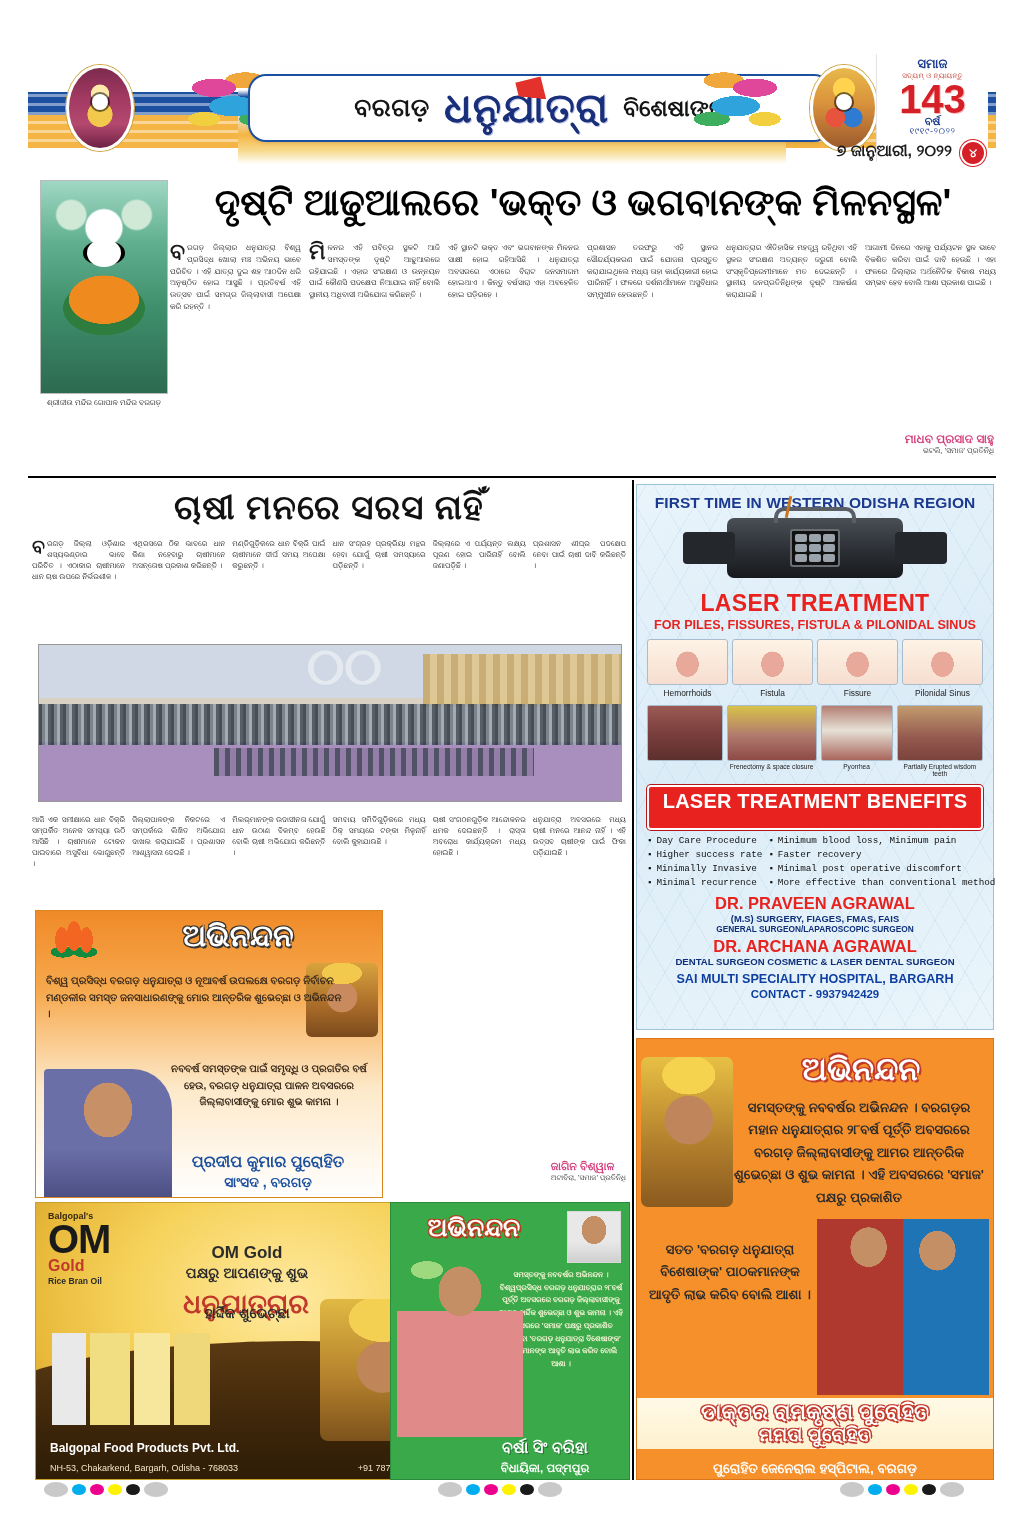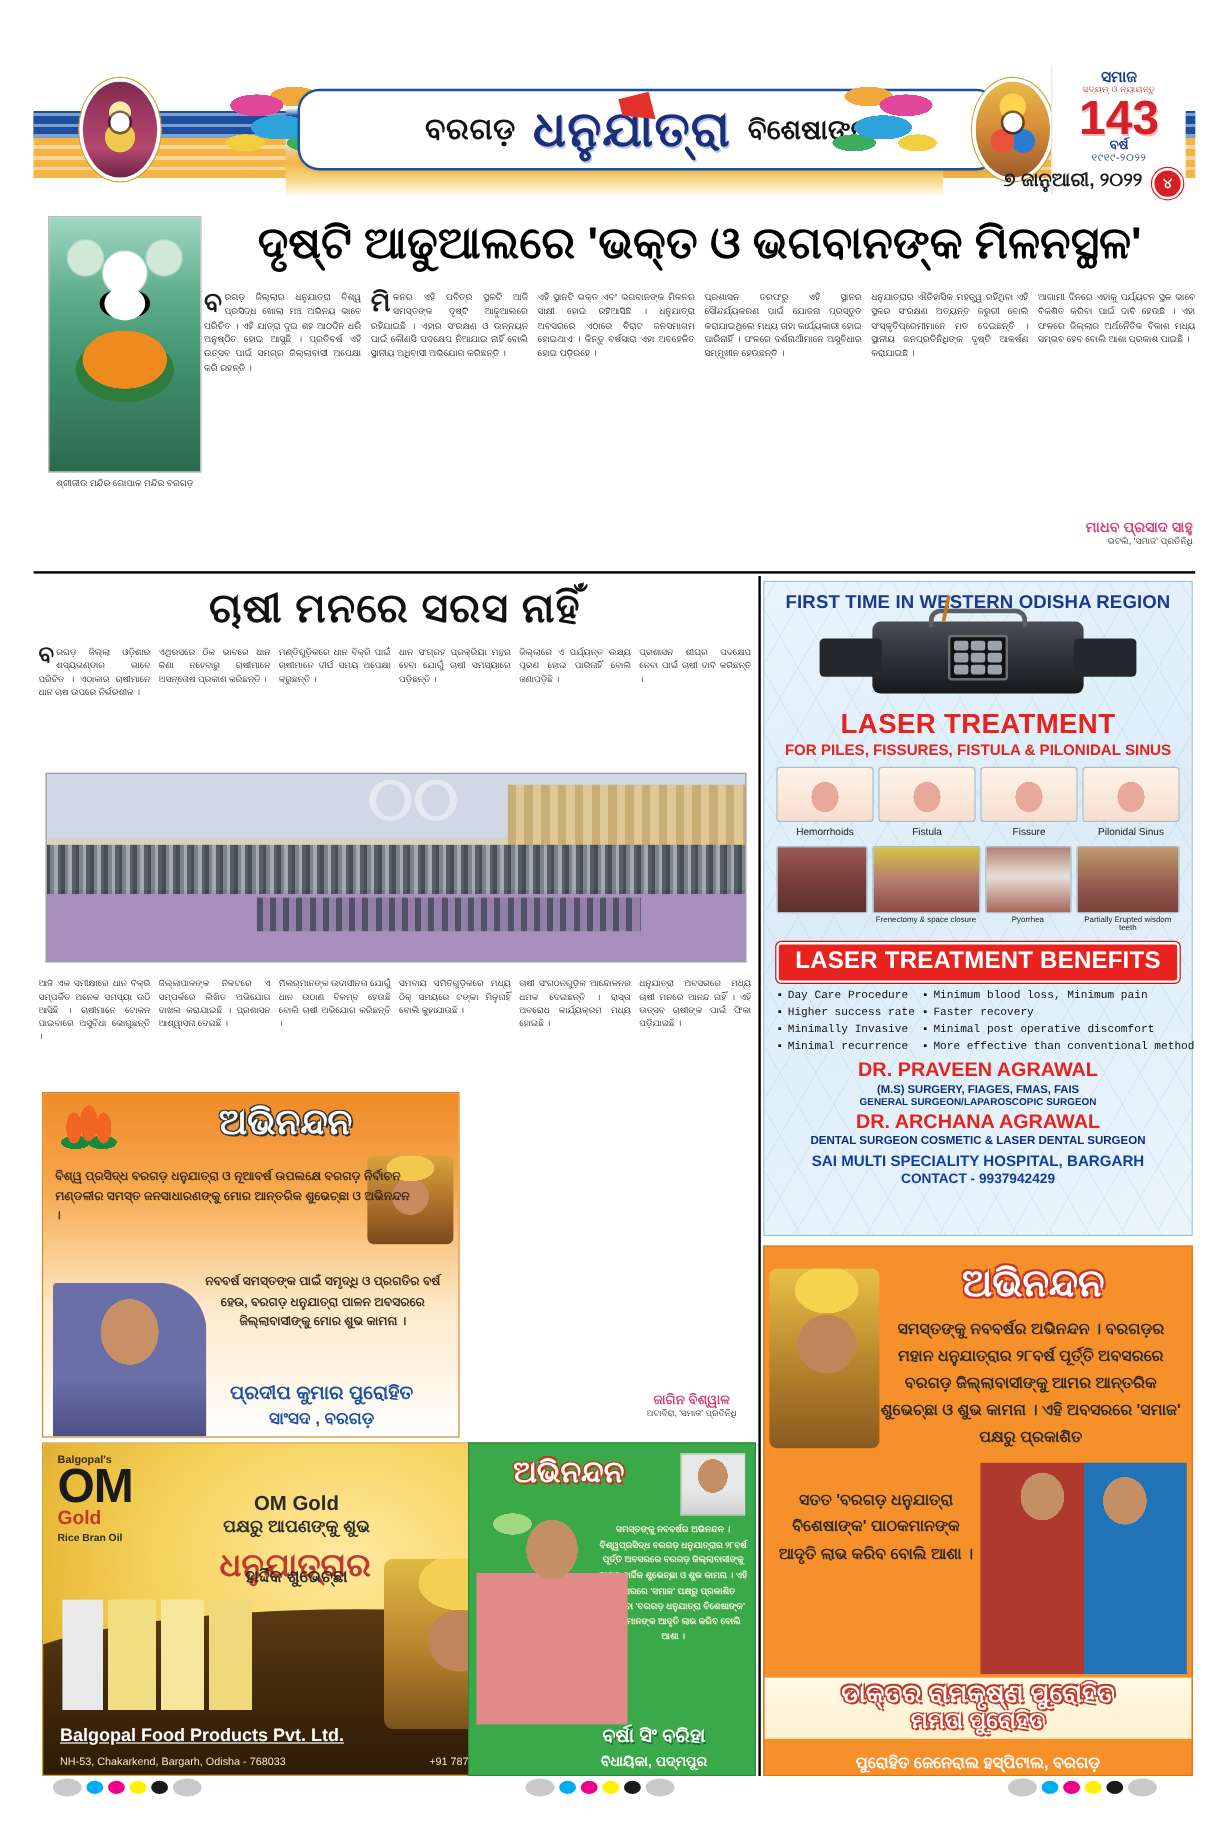--- a/index.html
+++ b/index.html
@@ -193,21 +193,21 @@
   }
   .a2-photo .wm{
     position:absolute; left:46%; top:-6%; font-size:52px; font-weight:bold;
     color:rgba(255,255,255,.45);
   }
   .a2-cols-bot{
     position:absolute; left:4px; top:330px; width:594px; height:356px;
     column-count:6; column-gap:7px;
   }
   .a2-cols-bot p{ font-size:7.4px; line-height:1.5; color:#1c1c1c; text-align:justify; margin-bottom:3px; }
-  .a2-byline{ position:absolute; right:16px; bottom:2px; text-align:center; }
+  .a2-byline{ position:absolute; right:4px; bottom:2px; text-align:left; }
   .a2-byline .bn{ font-size:11px; font-weight:bold; color:#d43f7d; }
   .a2-byline .br{ font-size:7.3px; color:#333; }
 
   
   .ad-laser{
     position:absolute; left:636px; top:484px; width:358px; height:546px;
     background:linear-gradient(160deg,#e9f4fb 0%,#dcecf7 45%,#eaf5fb 100%);
     border:1px solid #9fc3d8;
   }
   .ad-laser .hexbg{
@@ -274,21 +274,21 @@
     background-image:linear-gradient(180deg,#9c5a55 0%,#7a3f3c 50%,#5c2f2d 100%);
   }
   .l-grid2 .thumb.b{ background-image:linear-gradient(180deg,#d8c24a 0%,#b07a6e 55%,#8e4a46 100%); }
   .l-grid2 .thumb.c{ background-image:linear-gradient(180deg,#b37f72 0%,#e7e1d6 45%,#a9665c 100%); }
   .l-grid2 .thumb.d{ background-image:linear-gradient(180deg,#c39b6e 0%,#93584e 60%,#7a433c 100%); }
   .l-grid2 .cap{ font-size:6.6px; color:#222; text-align:center; margin-top:2px; }
 
   .l-benefit-bar{
     position:relative; margin:8px 10px 0; background:#e8231f; border:2px solid #fff;
     box-shadow:0 0 0 1px #b5161a; border-radius:4px;
-    color:#fff; font-size:20px; font-weight:bold; text-align:center; padding:3px 0 4px;
+    color:#fff; font-size:20px; font-weight:bold; text-align:center; padding:3px 0 15px;
     letter-spacing:.2px;
   }
   .l-benefits{
     position:relative; padding:5px 10px 0; display:grid;
     grid-template-columns:0.82fr 1.18fr; column-gap:6px; row-gap:3px;
   }
   .l-benefits span{ font-size:9.3px; color:#111; white-space:nowrap;font-family:Liberation Mono, monospace; }
   .l-benefits span::before{ content:"\25AA"; color:#111; margin-right:4px; font-size:9px; }
 
   .l-dr1{ position:relative; text-align:center; font-size:16.5px; font-weight:bold; color:#e8231f; margin-top:6px; }
@@ -384,21 +384,21 @@
     border-radius:8px;
   }
   .om-packs{
     position:absolute; left:16px; bottom:54px; width:160px; height:92px;
     background:
       linear-gradient(90deg,#e9e9e9 0 34px, rgba(0,0,0,0) 34px),
       linear-gradient(90deg, rgba(0,0,0,0) 38px, #f2de82 38px 78px, rgba(0,0,0,0) 78px),
       linear-gradient(90deg, rgba(0,0,0,0) 82px, #f6e79c 82px 118px, rgba(0,0,0,0) 118px),
       linear-gradient(90deg, rgba(0,0,0,0) 122px, #efd87a 122px 158px, rgba(0,0,0,0) 158px);
   }
-  .om-foot1{ position:absolute; left:14px; bottom:24px; font-size:15px; font-weight:bold; color:#fff;text-decoration:underline; }
+  .om-foot1{ position:absolute; left:14px; bottom:24px; font-size:12px; font-weight:bold; color:#fff; }
   .om-foot2{ position:absolute; left:14px; bottom:6px; font-size:9px; color:#f2e6c9; }
   .om-foot3{ position:absolute; right:14px; bottom:6px; font-size:9px; color:#f2e6c9; }
 
   
   .ad-green{
     position:absolute; left:390px; top:1202px; width:240px; height:278px;
     background:#3aa94a; border:1px solid #2b8a39; overflow:hidden;
   }
   .g-title{
     position:absolute; left:8px; top:10px; width:150px; text-align:center;

